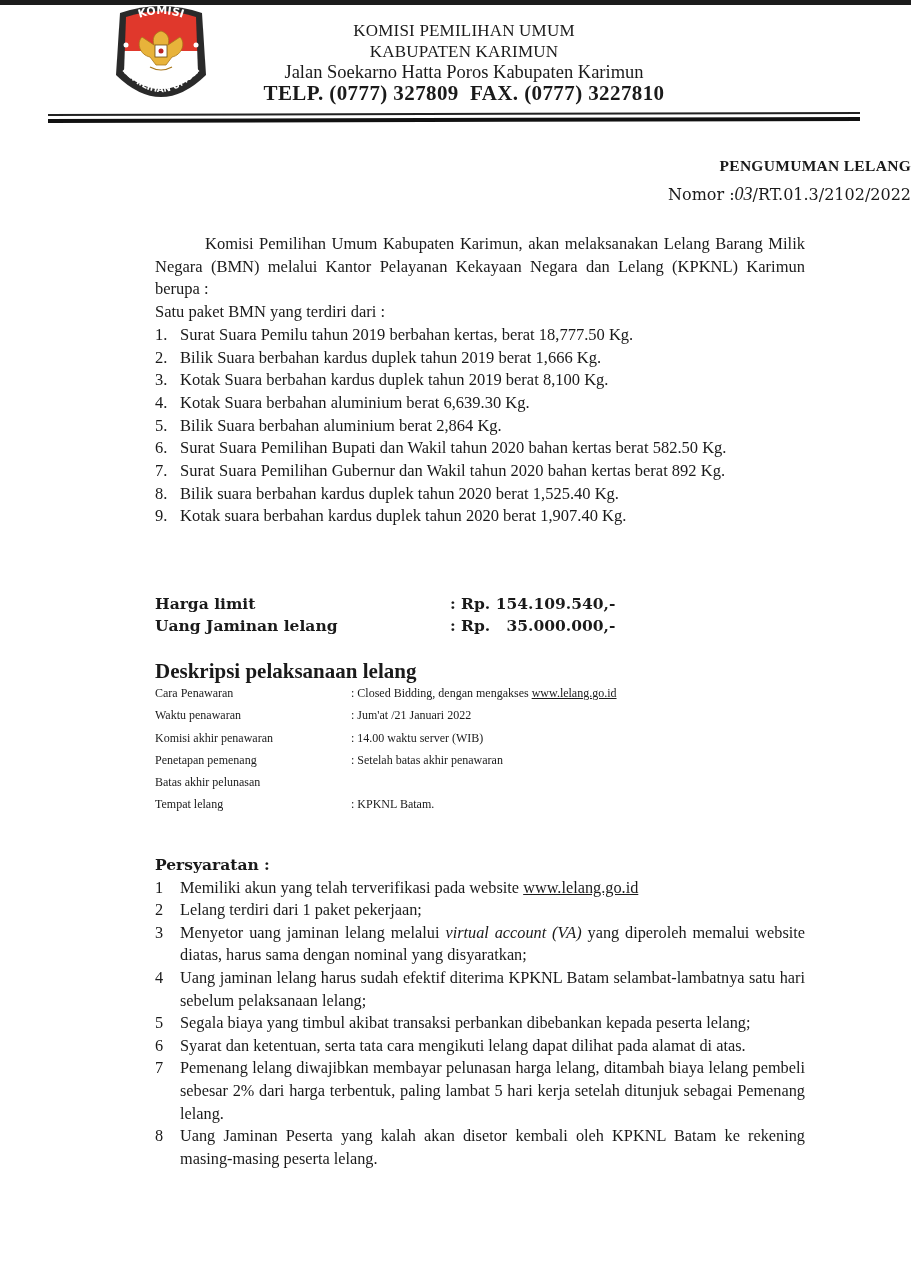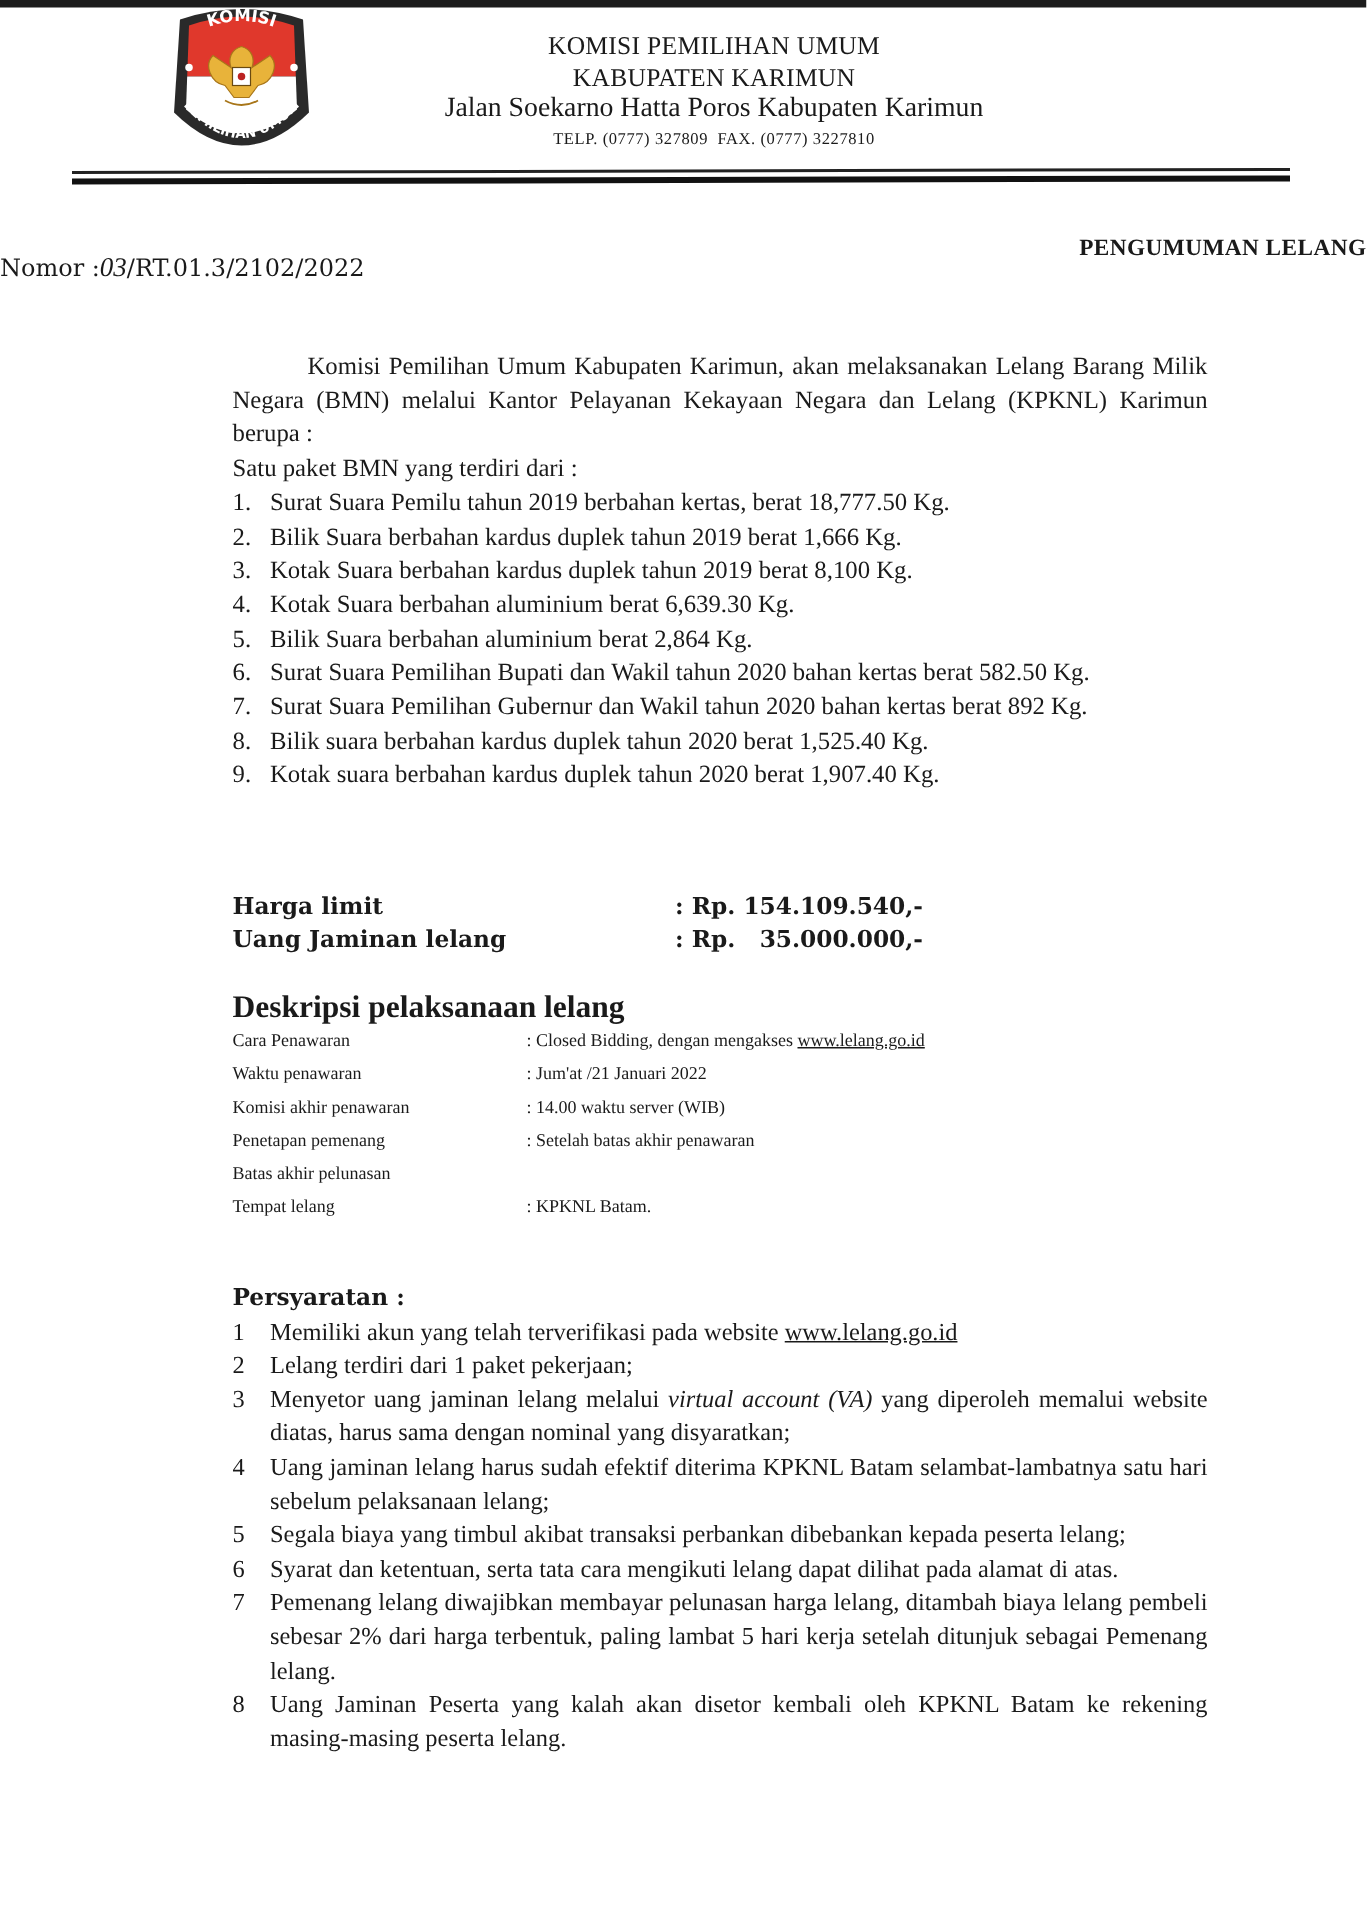--- a/index.html
+++ b/index.html
@@ -2,29 +2,29 @@
 <html><head>
 <meta charset="utf-8">
 <style>
   html, body { margin: 0; padding: 0; }
   body {
     width: 911px; height: 1280px; background: #ffffff; position: relative; overflow: hidden;
     color: #1a1a1a; font-family: "Liberation Serif", serif;
   }
   .topbar { position: absolute; left: 0; top: 0; width: 911px; height: 5px; background: #1c1c1c; }
   .logo { position: absolute; left: 106px; top: 3px; width: 110px; height: 108px; }
-  .letterhead { position: absolute; left: 266px; top: 20px; width: 420px; text-align: center; line-height: 21px; }
+  .letterhead { position: absolute; left: 254px; top: 20px; width: 420px; text-align: center; line-height: 21px; }
   .lh-org { font-size: 17px; letter-spacing: 0.2px; }
   .lh-addr { font-size: 18.5px; }
-  .lh-tel { font-size: 11px; font-weight: normal; letter-spacing: 0.4px; }
+  .lh-tel { font-size: 21px; font-weight: bold; letter-spacing: 0.4px; }
   .rule1 { position: absolute; left: 48px; top: 113px; width: 812px; height: 2px; background: #222; transform: rotate(-0.15deg); }
   .rule2 { position: absolute; left: 48px; top: 118px; width: 812px; height: 4px; background: #111; transform: rotate(-0.15deg); }
 
   .title { position: absolute; left: 0; width: 911px; top: 157px; text-align: right; font-size: 15.5px; font-weight: bold; letter-spacing: 0.3px; }
-  .nomor { position: absolute; left: 0; width: 911px; top: 168px; text-align: left; font-size: 16px; font-family: "DejaVu Serif", serif; }
+  .nomor { position: absolute; left: 0; width: 911px; top: 184px; text-align: right; font-size: 16px; font-family: "DejaVu Serif", serif; }
   .nomor .hand { font-style: italic; font-family: "Liberation Serif", serif; font-size: 18px; }
 
   .body { position: absolute; left: 155px; top: 233px; width: 650px; font-size: 16.5px; line-height: 22.7px; }
   .para { text-align: justify; text-indent: 50px; margin: 0; }
   .plain { margin: 0; }
   ol.items { list-style: none; padding: 0; margin: 0; }
   ol.items li { position: relative; padding-left: 25px; text-align: justify; }
   ol.items li .num { position: absolute; left: 0; top: 0; }
 
   .price { position: absolute; left: 155px; top: 593px; width: 650px; font-size: 15.5px; font-weight: bold; line-height: 22px; font-family: "DejaVu Serif", serif; }

